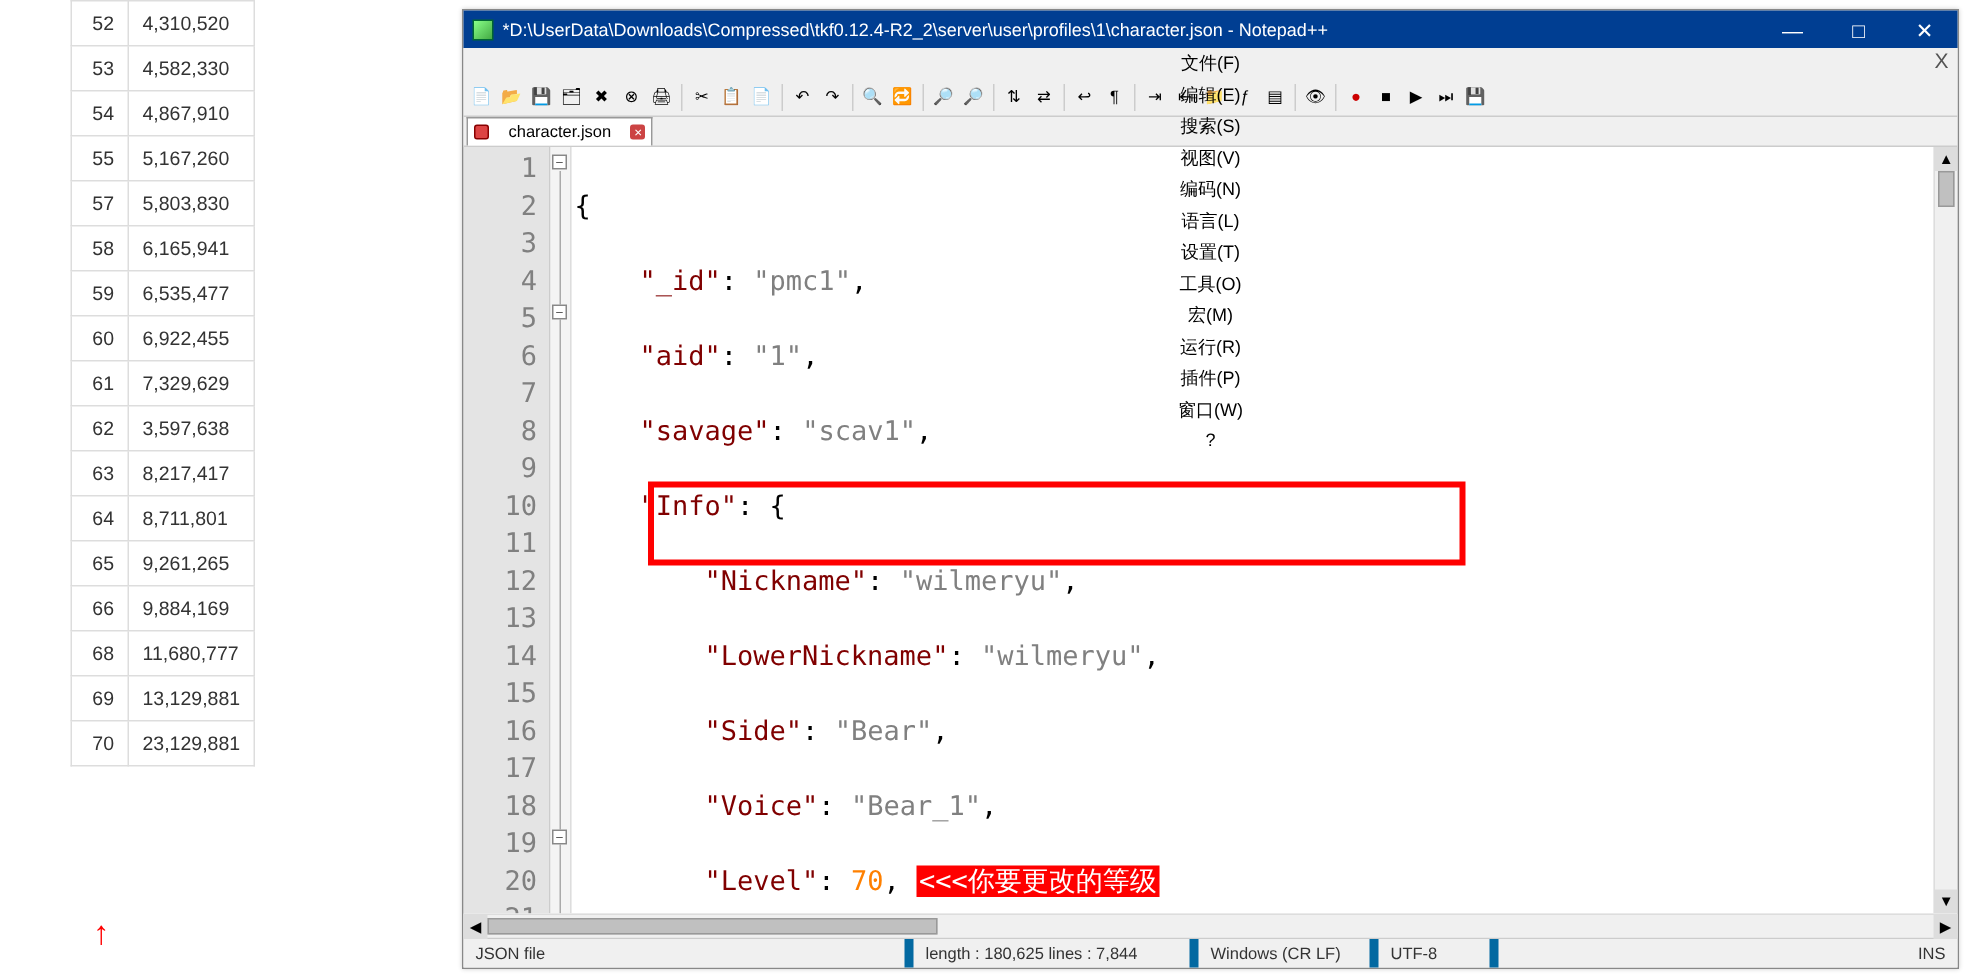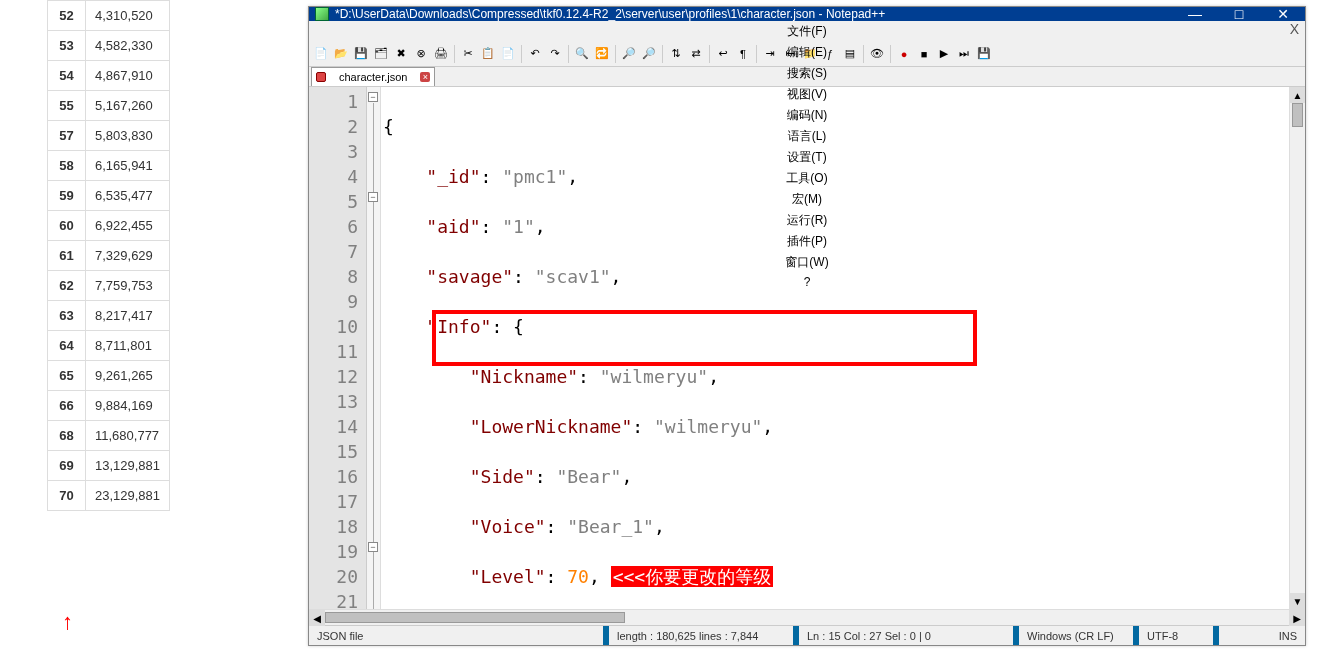--- a/index.html
+++ b/index.html
@@ -1,30 +1,30 @@
 <!DOCTYPE html>
 <html><head>
 <meta charset="utf-8">
 <style>
 * { margin: 0; padding: 0; box-sizing: border-box; }
 body { font-family: "Microsoft YaHei", Arial, sans-serif; font-size: 12px; background: #fff; width: 1320px; height: 653px; overflow: hidden; position: relative; }
 
 
 .xp-table { position: absolute; left: 47px; top: 0; border-collapse: collapse; }
 .xp-table td { border: 1px solid #ddd; padding: 7px 9px; font-size: 13px; color: #333; }
-.xp-table td:first-child { width: 38px; text-align: center; font-weight: bold; }
+.xp-table td:first-child { width: 38px; text-align: right; }
 .xp-table td:last-child { width: 75px; text-align: left; }
 
 .red-arrow { position: absolute; left: 62px; top: 609px; color: #ff0000; font-size: 22px; font-weight: bold; }
 
 
 .npp { position: absolute; left: 308px; top: 6px; width: 998px; height: 640px; background: #fff; border: 1px solid #888; box-shadow: 0 0 3px rgba(0,0,0,0.2); display: flex; flex-direction: column; }
 
 
-.titlebar { height: 14px; background: #003e92; color: #fff; display: flex; align-items: center; padding-left: 6px; font-size: 12px; }
+.titlebar { height: 25px; background: #003e92; color: #fff; display: flex; align-items: center; padding-left: 6px; font-size: 12px; }
 .titlebar .icon { width: 14px; height: 14px; background: linear-gradient(135deg,#8f8,#4a4); margin-right: 6px; border: 1px solid #063; }
 .titlebar .title-text { flex: 1; }
 .win-btns { display: flex; }
 .win-btn { width: 44px; height: 25px; display: flex; align-items: center; justify-content: center; color: #fff; font-size: 14px; cursor: pointer; }
 
 
 .menubar { height: 20px; background: #f0f0f0; display: flex; align-items: center; padding: 0 4px; font-size: 12px; color: #000; position: relative; flex-direction: column; }
 .menubar span { padding: 2px 6px; cursor: pointer; }
 .menubar .close-x { position: absolute; right: 6px; font-size: 14px; color: #555; cursor: pointer; }
 
@@ -113,21 +113,21 @@
       <tr>
         <td>60</td>
         <td>6,922,455</td>
       </tr>
       <tr>
         <td>61</td>
         <td>7,329,629</td>
       </tr>
       <tr>
         <td>62</td>
-        <td>7,759,753</td>
+        <td>3,597,638</td>
       </tr>
       <tr>
         <td>63</td>
         <td>8,217,417</td>
       </tr>
       <tr>
         <td>64</td>
         <td>8,711,801</td>
       </tr>
       <tr>
@@ -299,19 +299,18 @@
 
   <div class="hscroll">
     <div class="arr" style="left:0">◀</div>
     <div class="thumb"></div>
     <div class="arr" style="right:0">▶</div>
   </div>
 
   <div class="statusbar">
     <div style="width:300px">JSON file</div>
     <div style="width:190px">length : 180,625    lines : 7,844</div>
-    <div style="width:220px">Ln : 15    Col : 27    Sel : 0 | 0</div>
     <div style="width:120px">Windows (CR LF)</div>
     <div style="width:80px">UTF-8</div>
     <div>INS</div>
   </div>
 
 </div>
 
 </body></html>

